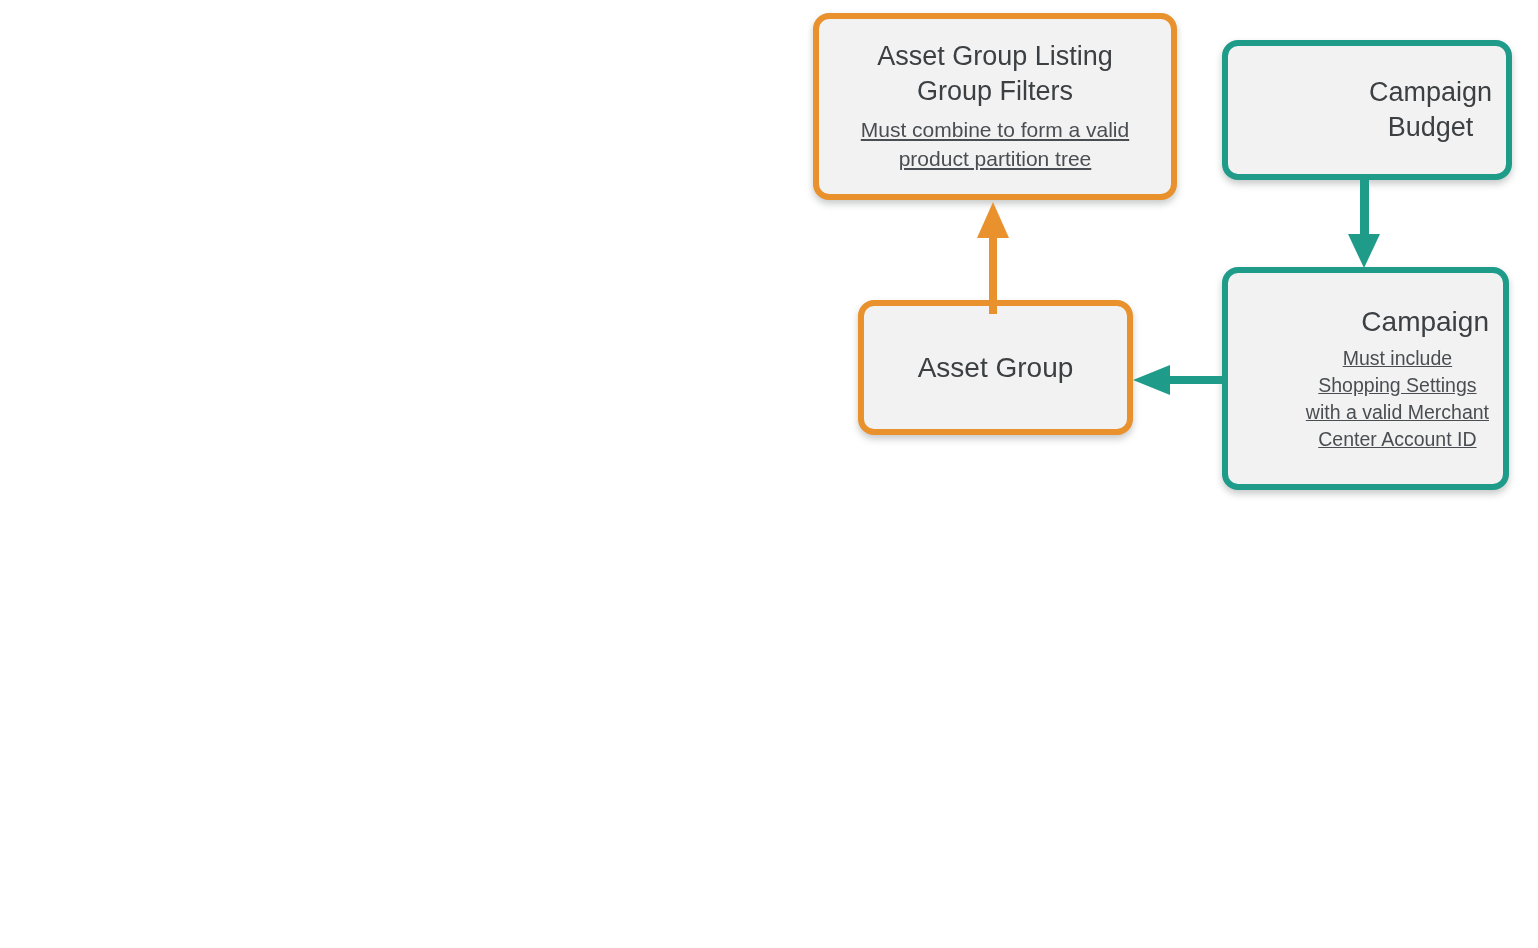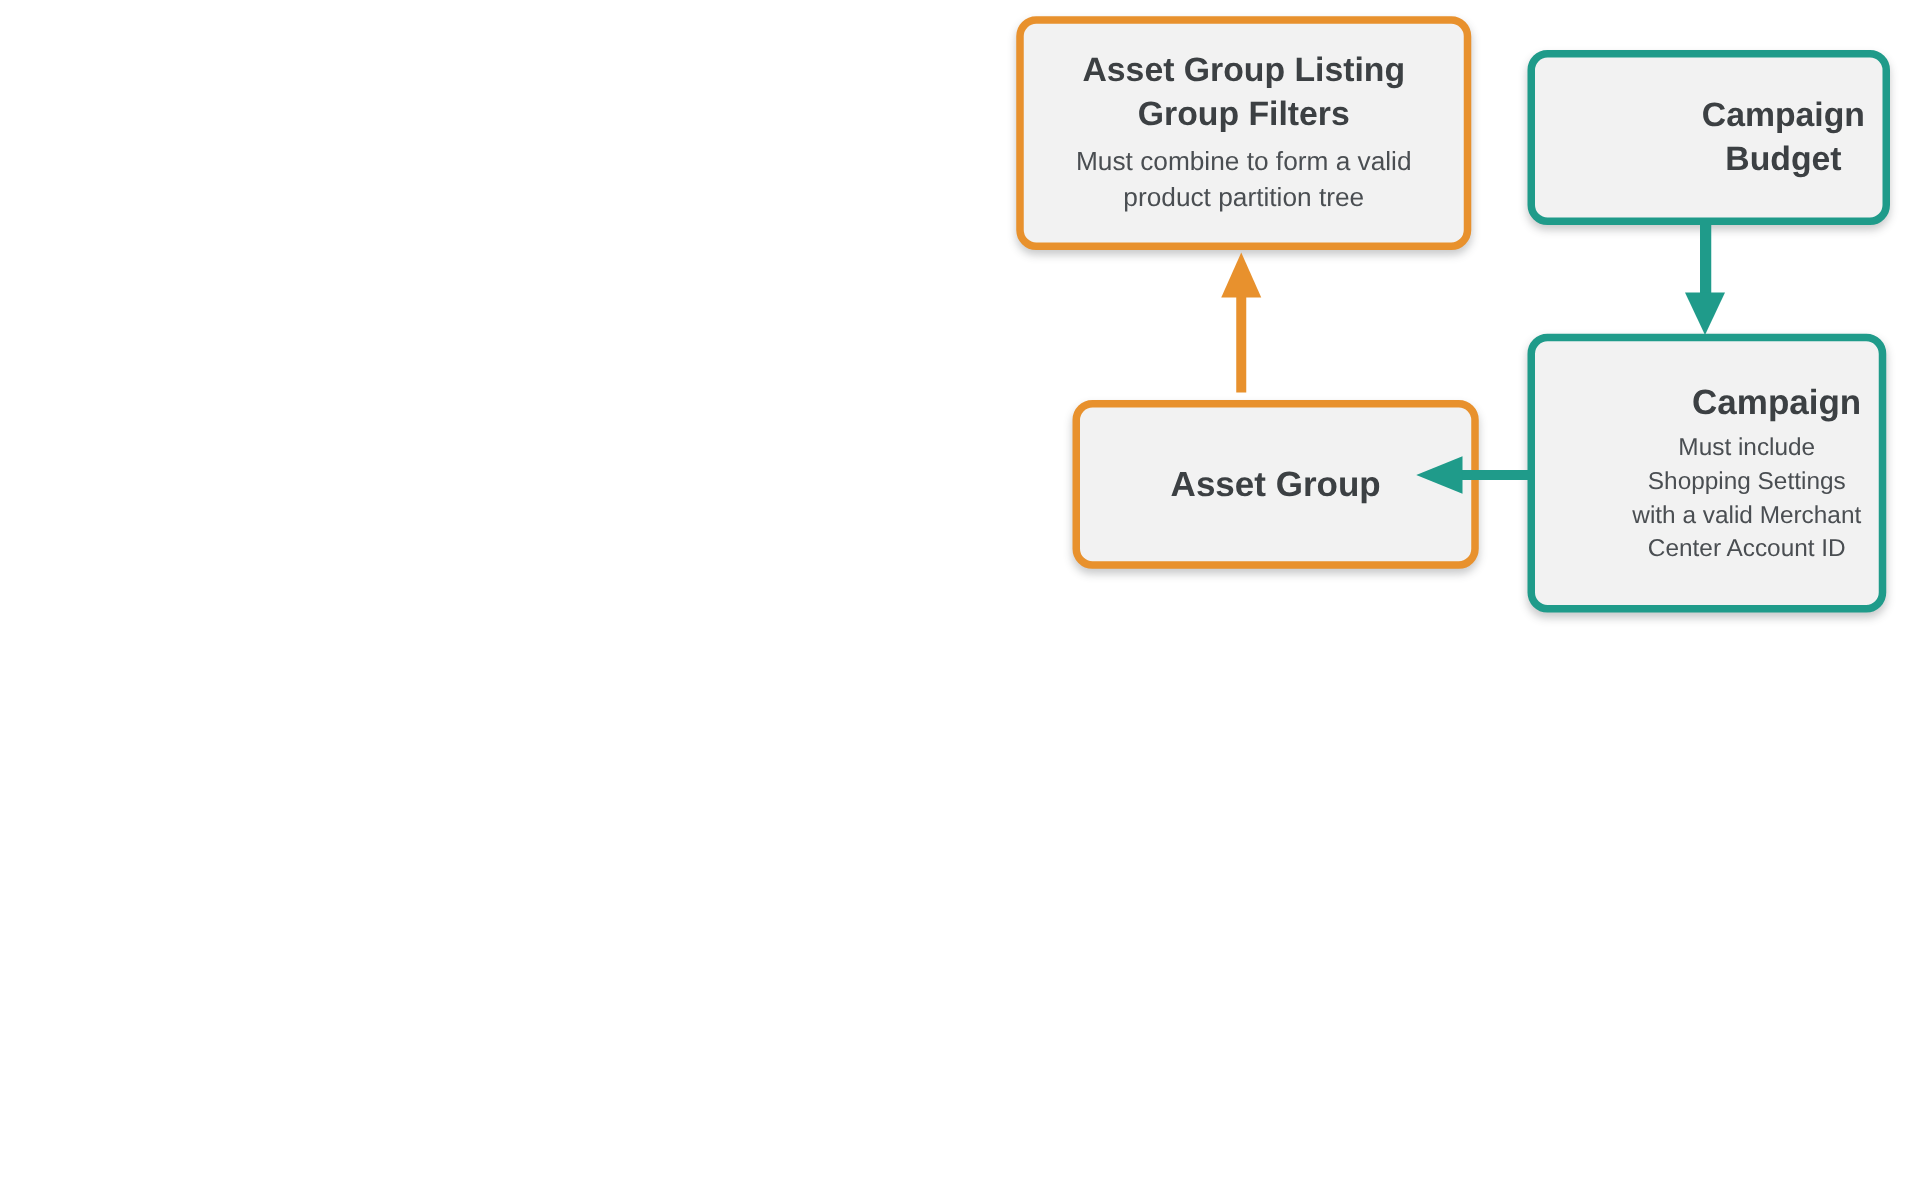--- a/index.html
+++ b/index.html
@@ -26,38 +26,39 @@
     border-radius:16px;
     display:flex;flex-direction:column;
     align-items:center;justify-content:center;
     text-align:center;
     box-shadow:0 4px 7px rgba(60,64,67,0.28);
     padding:10px 14px;
   }
   .node.orange{border:6px solid var(--orange);}
   .node.teal{border:6px solid var(--teal);align-items:flex-end;}
   .node-title{
-    font-weight:bold;
+    font-weight:normal;
     color:var(--title_text);
     white-space:pre-line;
     line-height:1.28;
   }
   .node-sub{
     color:var(--body_text);
     white-space:pre-line;
     line-height:1.38;
     margin-top:7px;
+    text-decoration:underline;
   }
   
   #node-listing-filters{left:813px;top:13px;width:364px;height:187px;}
   #node-listing-filters .node-title{font-size:27px;}
   #node-listing-filters .node-sub{font-size:21px;}
   #node-campaign-budget{left:1222px;top:40px;width:290px;height:140px;}
   #node-campaign-budget .node-title{font-size:27px;}
-  #node-asset-group{left:858px;top:320px;width:325px;height:135px;}
+  #node-asset-group{left:858px;top:300px;width:275px;height:135px;}
   #node-asset-group .node-title{font-size:28px;}
   #node-campaign{left:1222px;top:267px;width:287px;height:223px;}
   #node-campaign .node-title{font-size:28px;}
   #node-campaign .node-sub{font-size:19.5px;margin-top:5px;}
   
   .arrow-part{position:absolute;}
   .shaft-v{width:8px;}
   .shaft-h{height:8px;}
   .orange-fill{background:var(--orange);}
   .teal-fill{background:var(--teal);}

